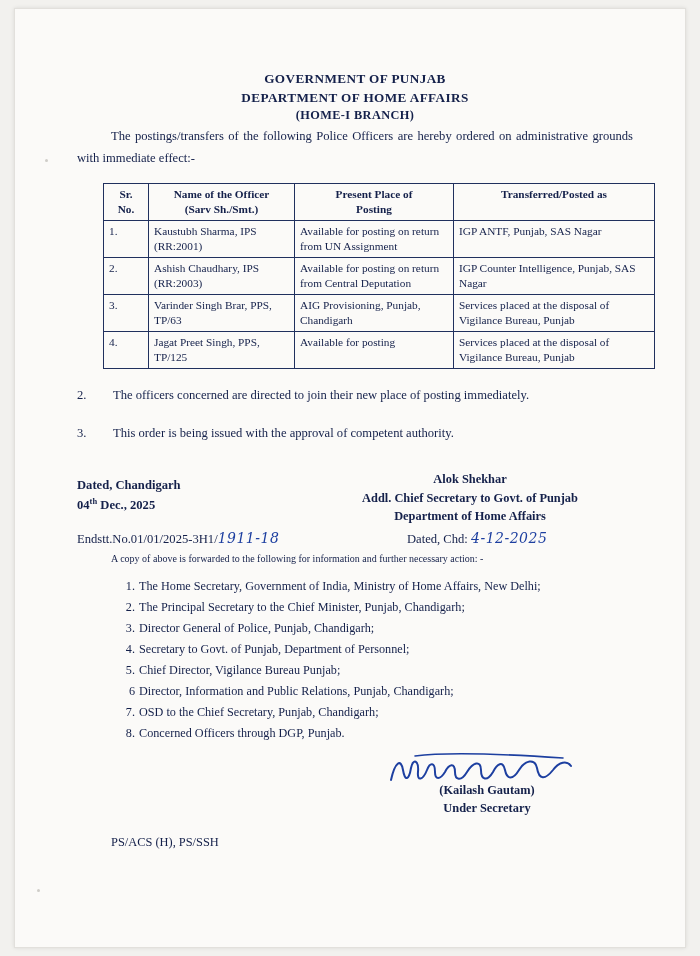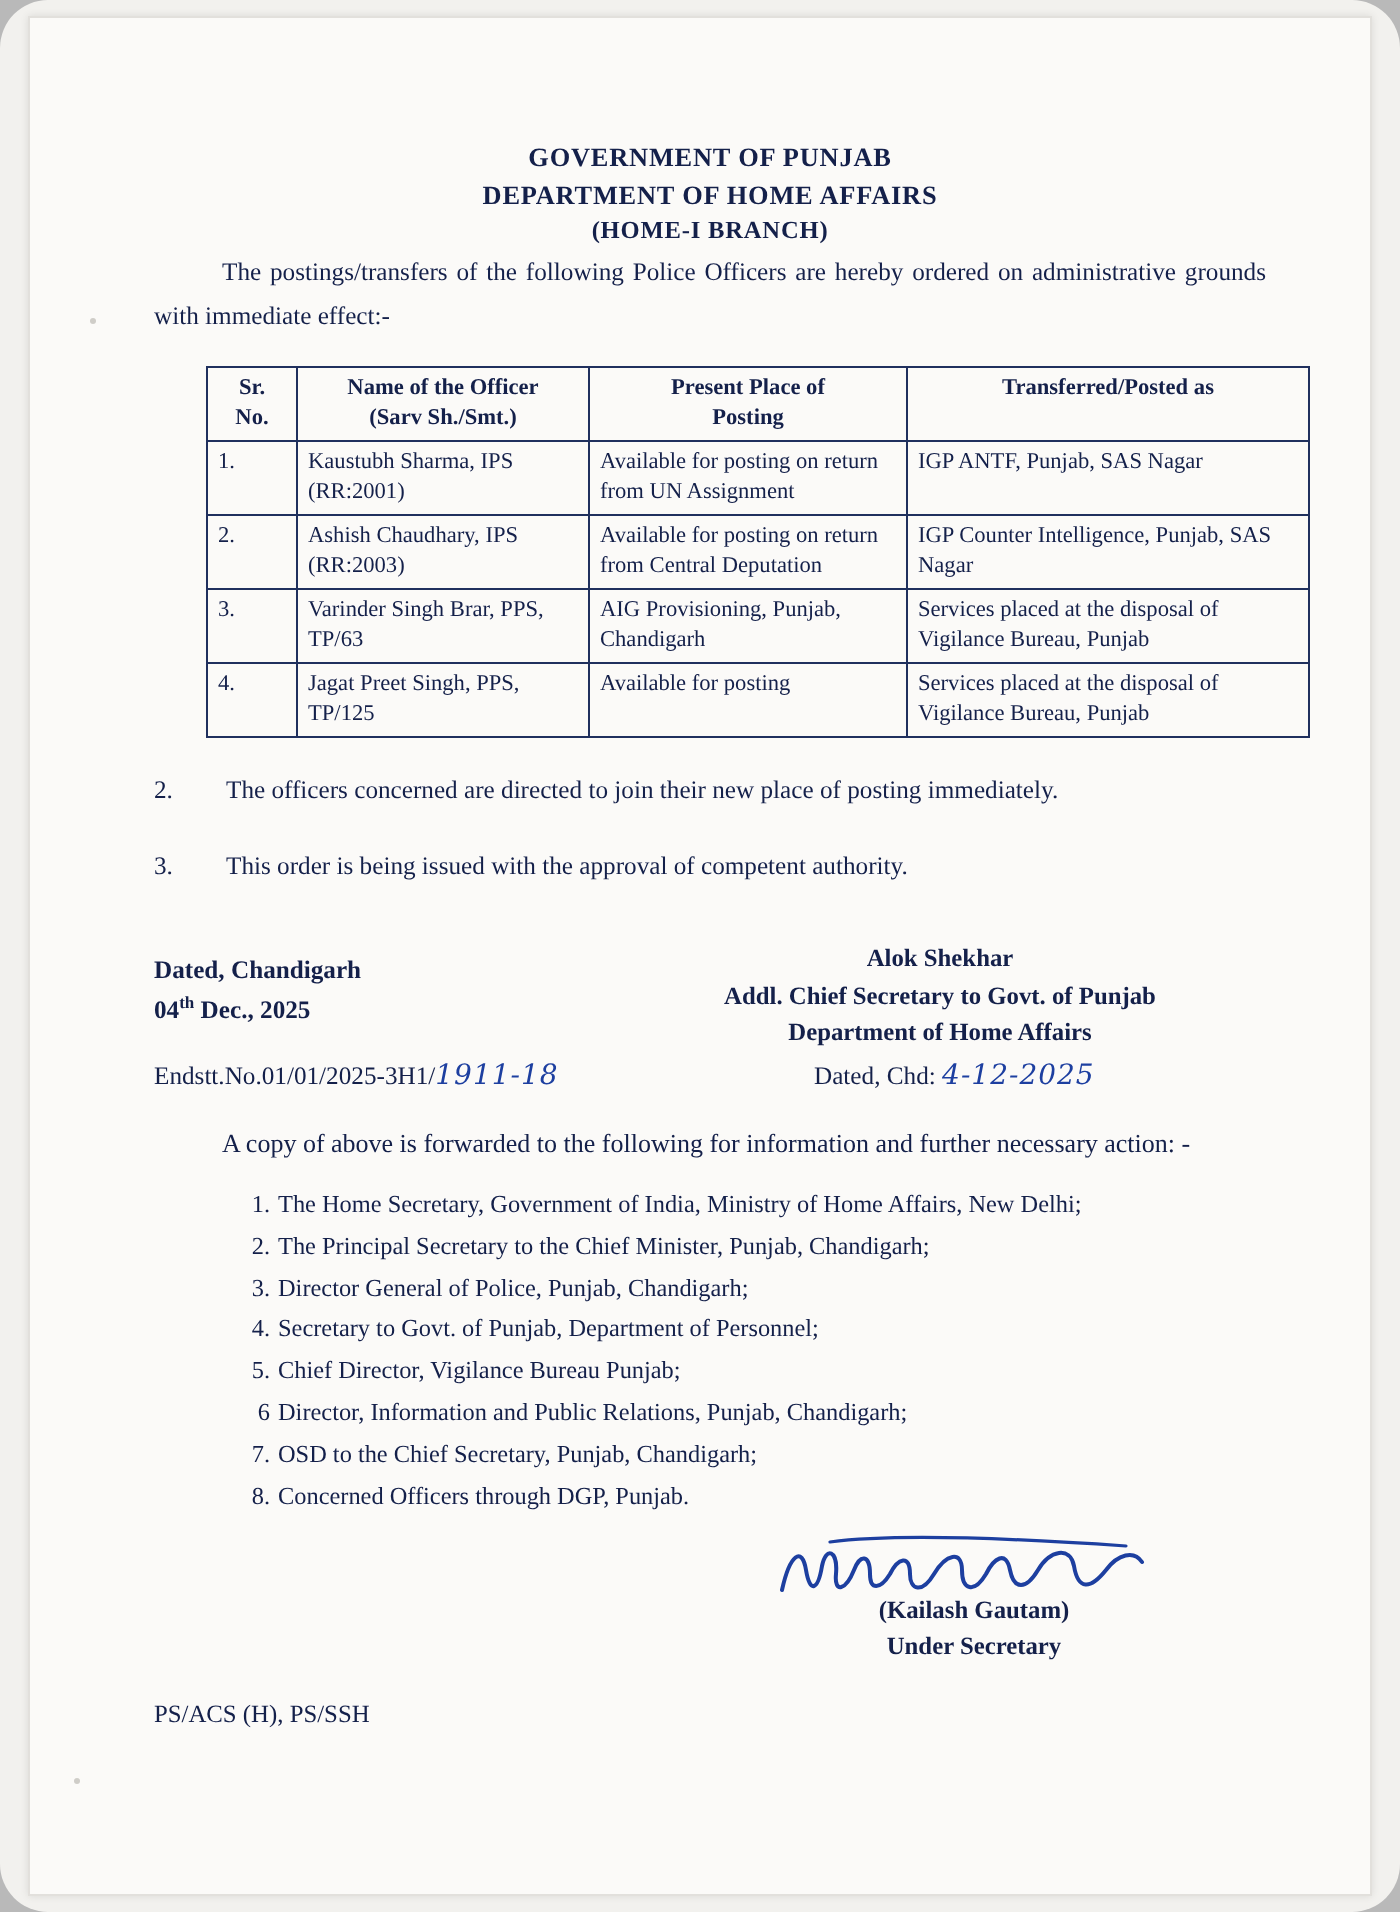--- a/index.html
+++ b/index.html
@@ -12,21 +12,20 @@
     height: 956px;
     overflow: hidden;
     font-family: "Liberation Serif", serif;
   }
   .page {
     position: relative;
     width: 700px;
     height: 956px;
     background: #f2f1ee;
     box-sizing: border-box;
-    border-radius: 24px;
   }
   .paper {
     position: absolute;
     left: 14px;
     top: 8px;
     width: 672px;
     height: 940px;
     background: #fbfaf8;
     border: 1px solid #e2e0dc;
     box-shadow: 0 0 4px rgba(0,0,0,0.10);
@@ -138,22 +137,21 @@
   .endst-left { position: absolute; left: 0; top: 0; }
   .endst-right { position: absolute; left: 330px; top: 0; }
   .hand {
     font-family: "DejaVu Serif", serif;
     font-style: italic;
     color: #1d3fa0;
     font-size: 14px;
     letter-spacing: 0.5px;
   }
   .copy-para {
-    margin-top: 10px;
-    font-size: 13px;
+    font-size: 10px;
     line-height: 1.8;
     text-align: justify;
   }
   .copy-para .indent { display: inline-block; width: 34px; }
 
   ol.recips {
     margin: 8px 0 0 0;
     padding-left: 62px;
     font-size: 12.2px;
     line-height: 1.72;
@@ -189,20 +187,21 @@
     position: absolute;
     left: 308px;
     top: -10px;
     width: 200px;
     height: 40px;
     color: #1d3fa0;
   }
   .footer-note {
     margin-top: 14px;
     font-size: 12.4px;
+    margin-left: 34px;
   }
   .dot {
     position: absolute;
     width: 3px; height: 3px;
     background: #cfcdc8;
     border-radius: 50%;
   }
 </style>
 </head>
 <body>

